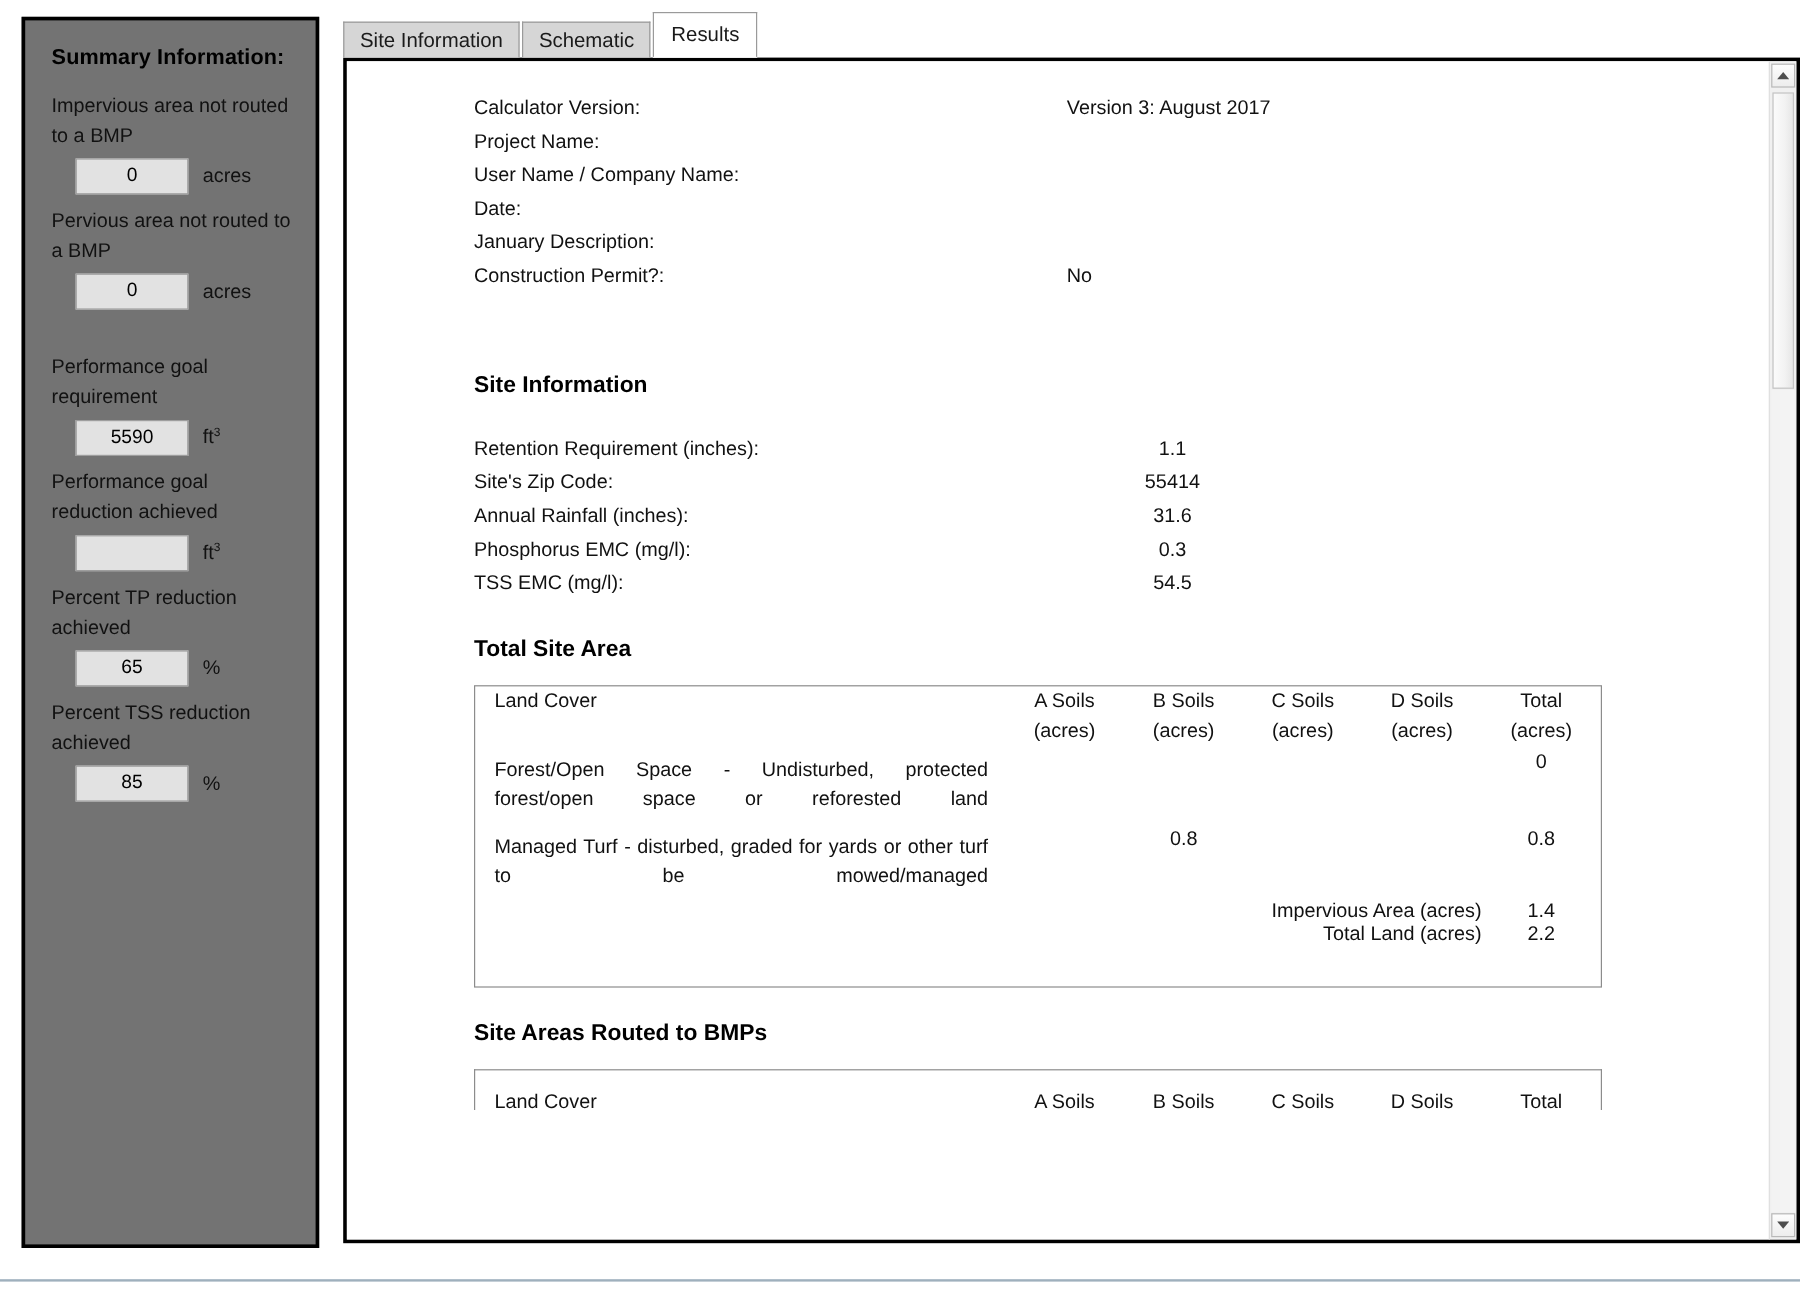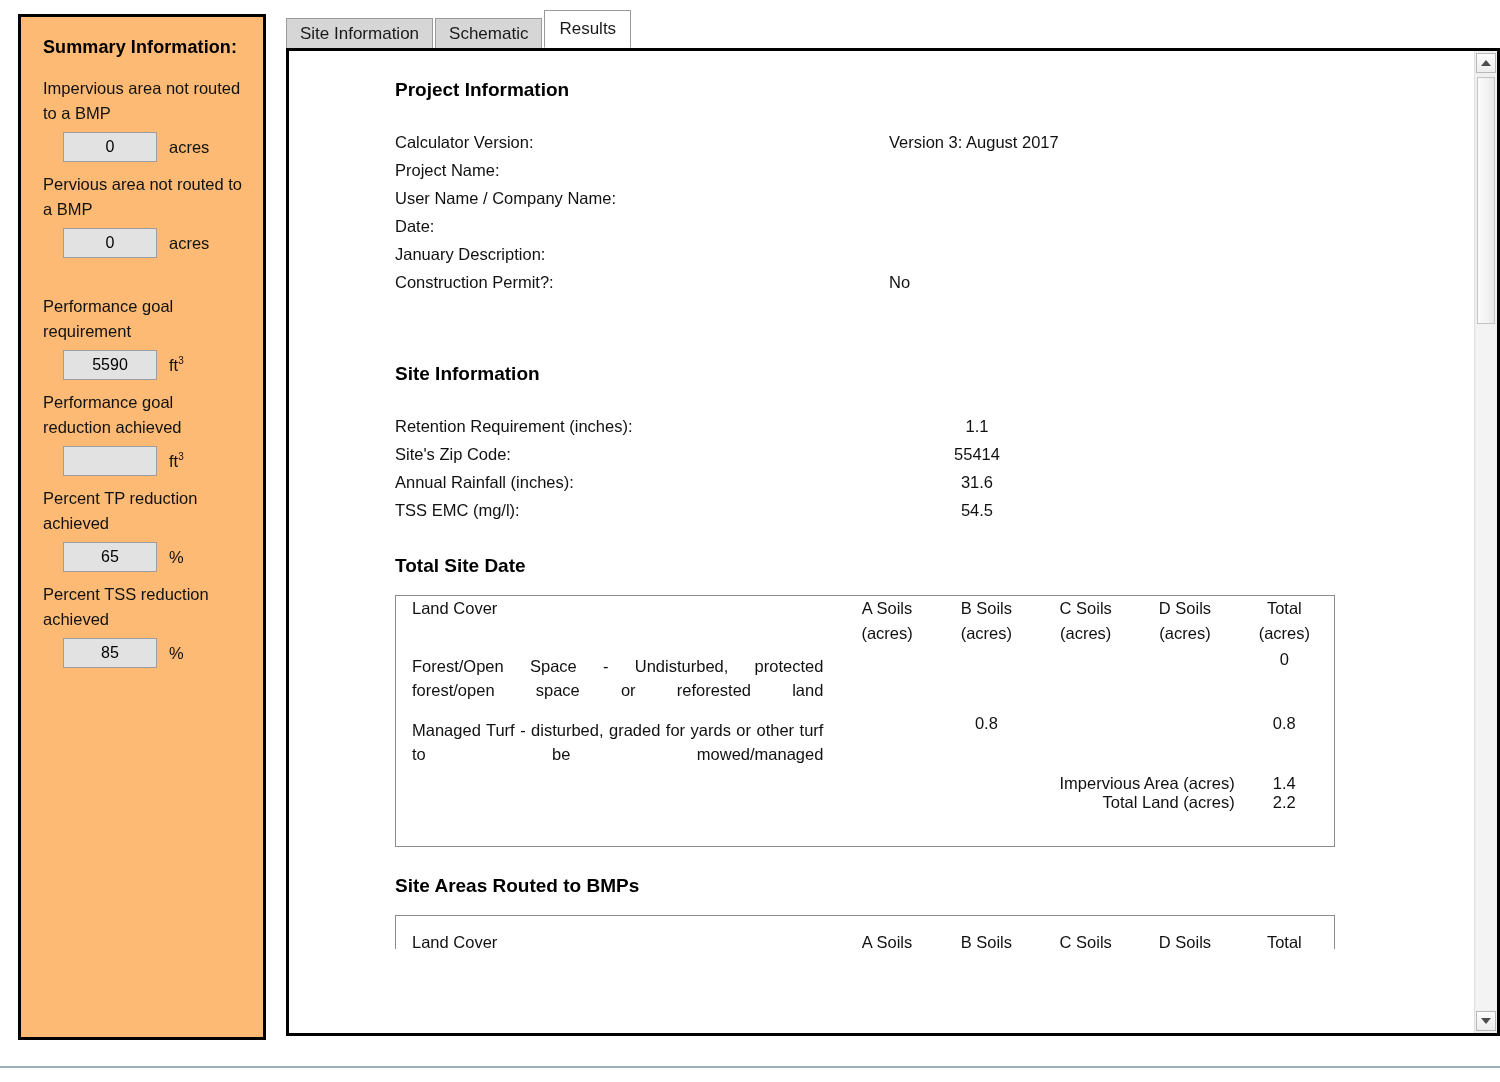--- a/index.html
+++ b/index.html
@@ -17,21 +17,21 @@
   }
 
   
   #summary-panel {
     position: absolute;
     left: 18px;
     top: 14px;
     width: 248px;
     height: 1026px;
     border: 3px solid #000000;
-    background: #fdba74;
+    background: #737373;
     box-sizing: border-box;
   }
   .summary-inner {
     padding: 20px 20px 0 22px;
   }
   .summary-title {
     font-size: 18px;
     font-weight: bold;
     color: #000;
     margin: 0 0 18px 0;
@@ -350,21 +350,20 @@
   <div id="tab-strip">
     <div class="tab">Site Information</div>
     <div class="tab">Schematic</div>
     <div class="tab active">Results</div>
   </div>
 
   <div id="tab-panel">
     <div id="panel-content">
       <div class="doc">
 
-        <div class="section-head">Project Information</div>
         <table class="kv-table">
           <tbody>
               <tr>
             <td class="kv-key">Calculator Version:</td>
             <td class="kv-val-left">Version 3: August 2017</td>
           </tr>
           <tr>
             <td class="kv-key">Project Name:</td>
             <td class="kv-val-left"></td>
           </tr>
@@ -398,29 +397,33 @@
           </tr>
           <tr>
             <td class="kv-key">Site's Zip Code:</td>
             <td class="kv-val-num">55414</td>
           </tr>
           <tr>
             <td class="kv-key">Annual Rainfall (inches):</td>
             <td class="kv-val-num">31.6</td>
           </tr>
           <tr>
+            <td class="kv-key">Phosphorus EMC (mg/l):</td>
+            <td class="kv-val-num">0.3</td>
+          </tr>
+          <tr>
             <td class="kv-key">TSS EMC (mg/l):</td>
             <td class="kv-val-num">54.5</td>
           </tr>
         </tbody>
           </table>
 
         <div class="spacer-28"></div>
 
-        <div class="section-head tight">Total Site Date</div>
+        <div class="section-head tight">Total Site Area</div>
         <div class="area-table-wrap">
           <table class="area-table">
             <colgroup>
               <col class="col-lc">
                 <col class="col-soil">
                 <col class="col-soil">
               <col class="col-soil">
                 <col class="col-soil">
                 <col class="col-tot">
             </colgroup>

